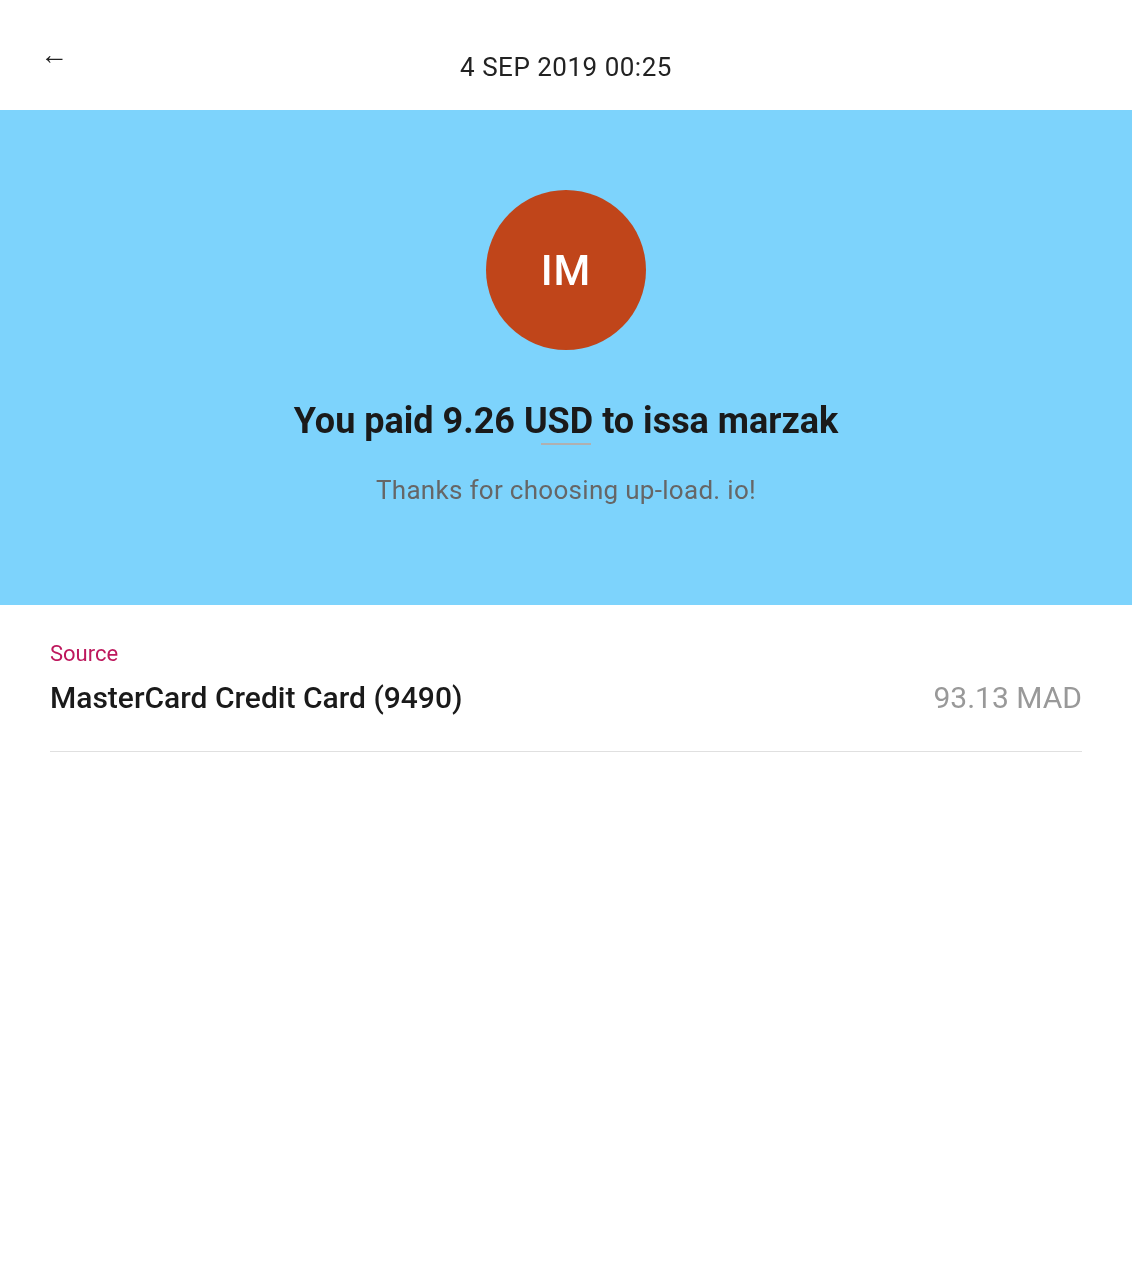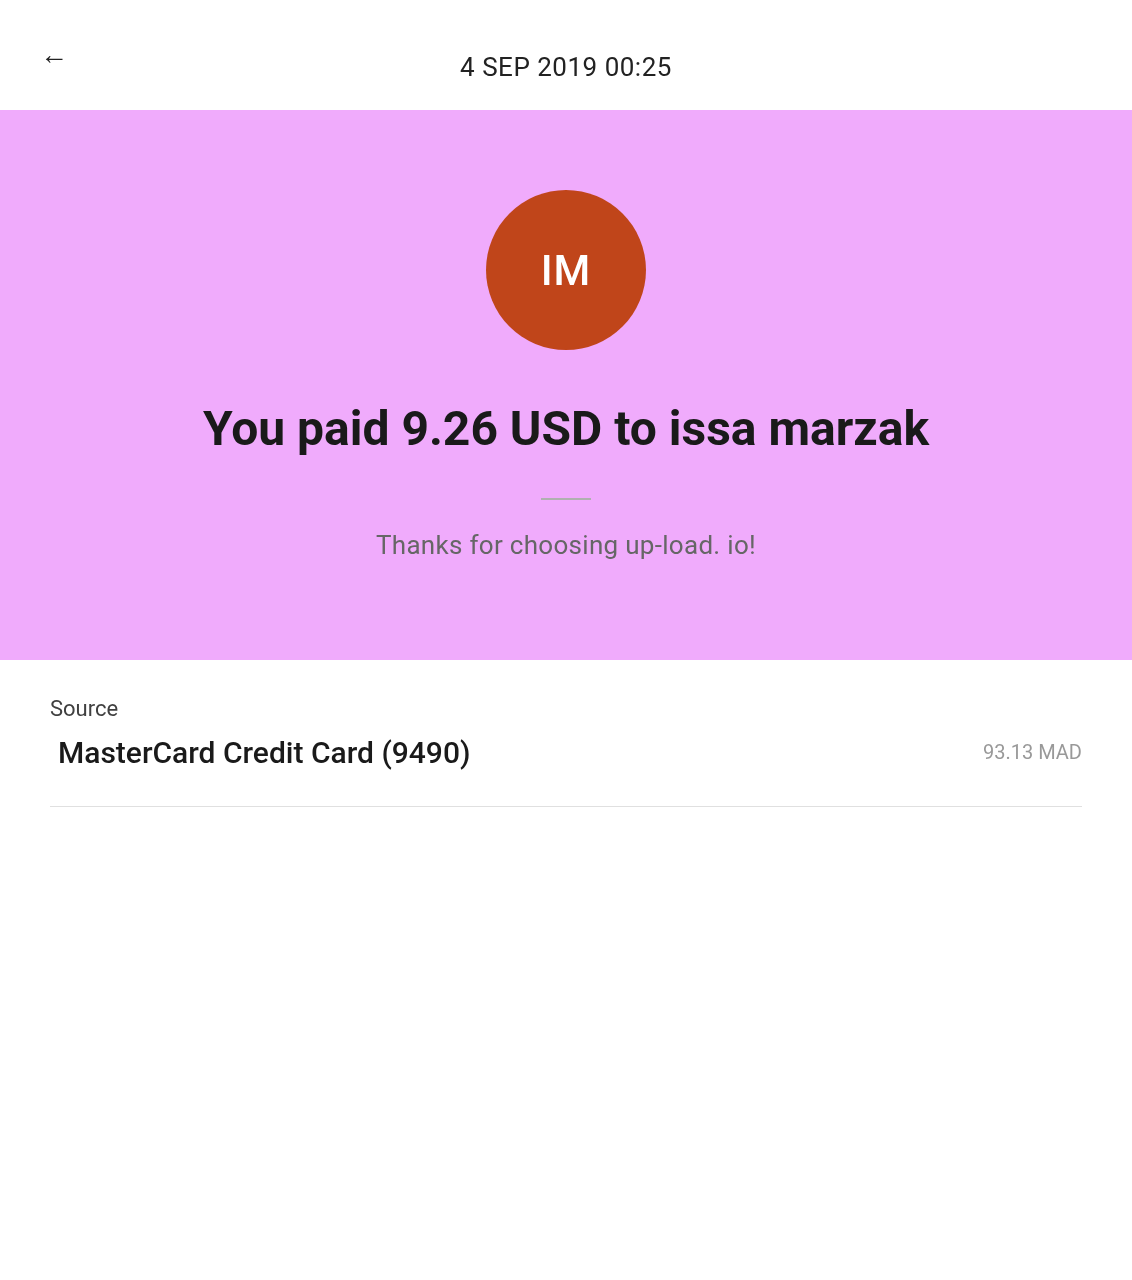--- a/index.html
+++ b/index.html
@@ -39,21 +39,21 @@
 
     .header-date {
       font-size: 26px;
       color: #222;
       font-weight: 400;
       letter-spacing: 0.5px;
       margin-top: 24px;
     }
 
     .hero-section {
-      background: #f0abfc;
+      background: #7dd3fc;
       display: flex;
       flex-direction: column;
       align-items: center;
       padding: 80px 60px 100px;
     }
 
     .avatar {
       width: 160px;
       height: 160px;
       border-radius: 50%;
@@ -65,25 +65,24 @@
     }
 
     .avatar-initials {
       color: #ffffff;
       font-size: 42px;
       font-weight: 500;
       letter-spacing: 1px;
     }
 
     .payment-title {
-      font-size: 48px;
+      font-size: 36px;
       font-weight: 700;
       color: #1a1a1a;
       text-align: right;
-      margin-bottom: 40px;
       line-height: 1.2;
     }
 
     .divider-short {
       width: 50px;
       height: 2px;
       background: #b0b0b0;
       margin-bottom: 30px;
     }
 
@@ -100,40 +99,39 @@
       padding: 0 50px;
     }
 
     .detail-row {
       padding: 36px 0;
       border-bottom: 1px solid #e0e0e0;
     }
 
     .detail-label {
       font-size: 22px;
-      color: #404040;
+      color: #be185d;
       font-weight: 400;
       margin-bottom: 14px;
     }
 
     .detail-value-row {
       display: flex;
       align-items: center;
       justify-content: space-between;
     }
 
     .detail-value {
       font-size: 30px;
       color: #1a1a1a;
       font-weight: 500;
-      margin-left: 8px;
     }
 
     .detail-amount {
-      font-size: 20px;
+      font-size: 30px;
       color: #999;
       font-weight: 400;
     }
 
     .transaction-type-row {
       padding: 36px 0;
     }
   </style>
 </head>
 <body>

